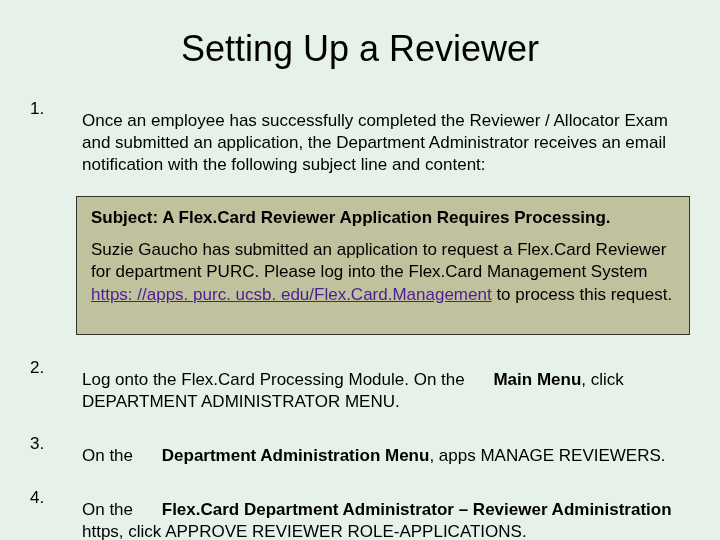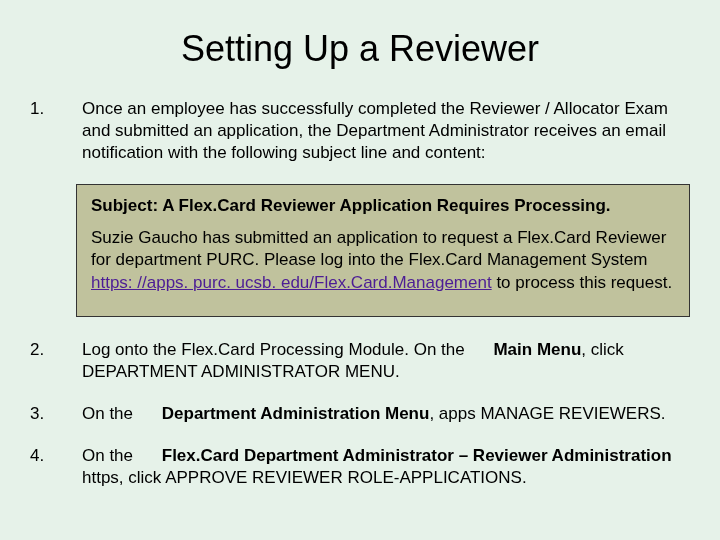--- a/index.html
+++ b/index.html
@@ -31,26 +31,27 @@
   .item {
     display: flex;
     margin-bottom: 20px;
   }
   .num {
     width: 52px;
     flex: 0 0 52px;
   }
   .body {
     flex: 1;
+    margin-top: 12px;
   }
   .email-box {
     margin: 0 0 22px 46px;
     background: #c0c29d;
     border: 1px solid #333;
-    padding: 10px 14px 22px 14px;
+    padding: 10px 14px 28px 14px;
     font-size: 17px;
     line-height: 1.3;
   }
   .email-subject {
     font-weight: bold;
     margin-bottom: 10px;
   }
   .bold { font-weight: bold; padding-left: 24px; }
   .link {
     color: #4c1d95;

